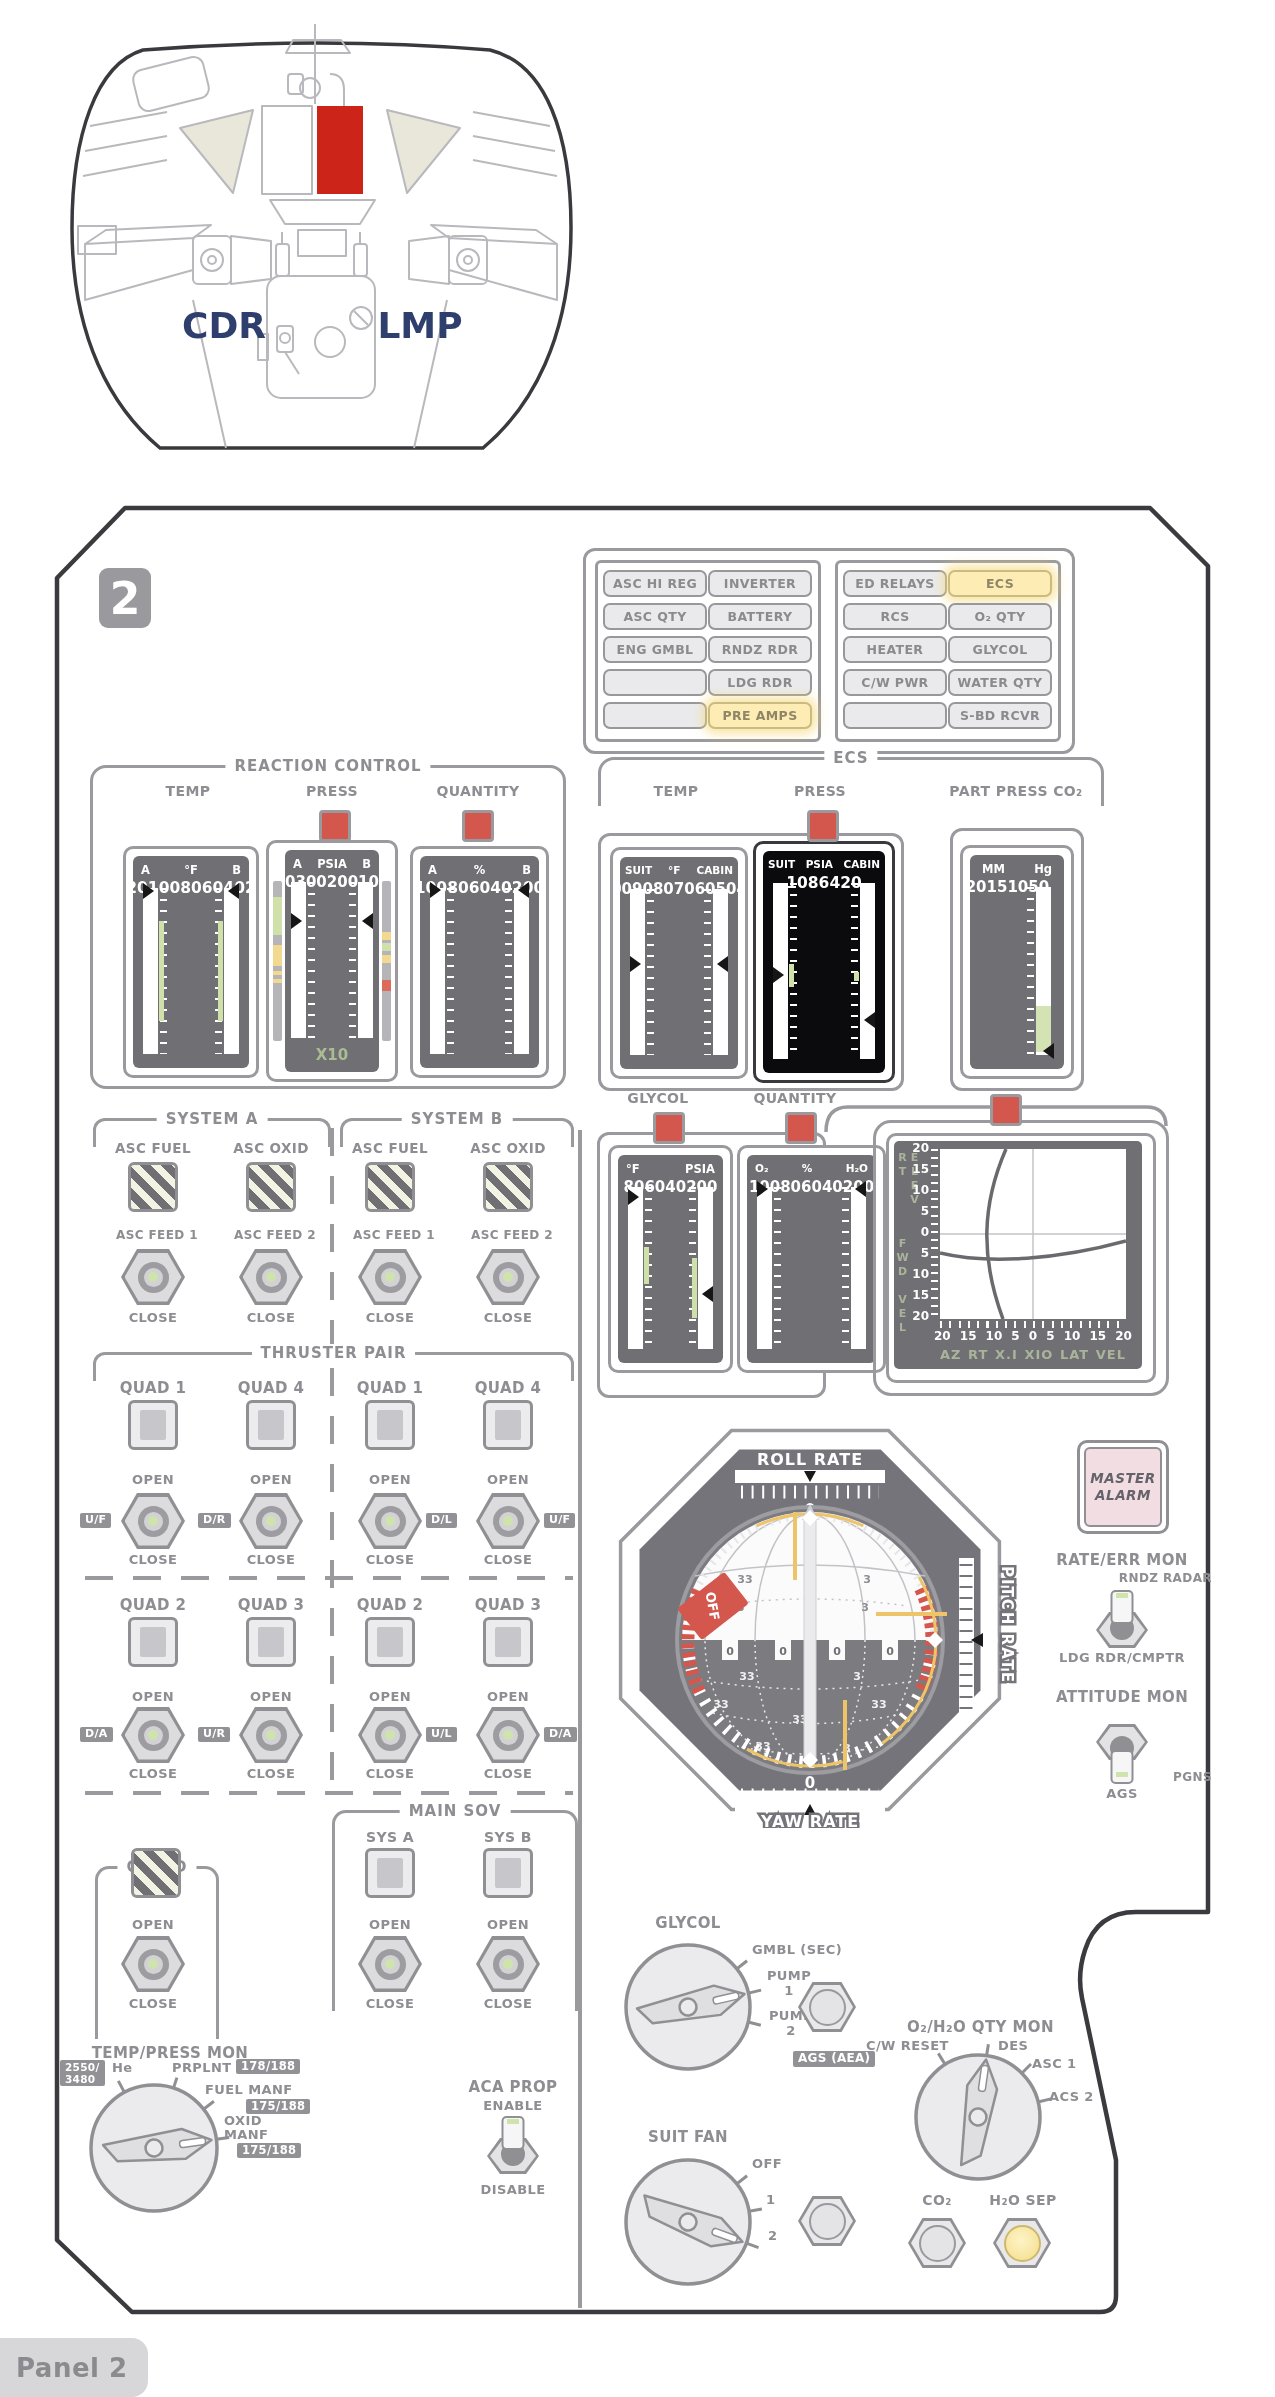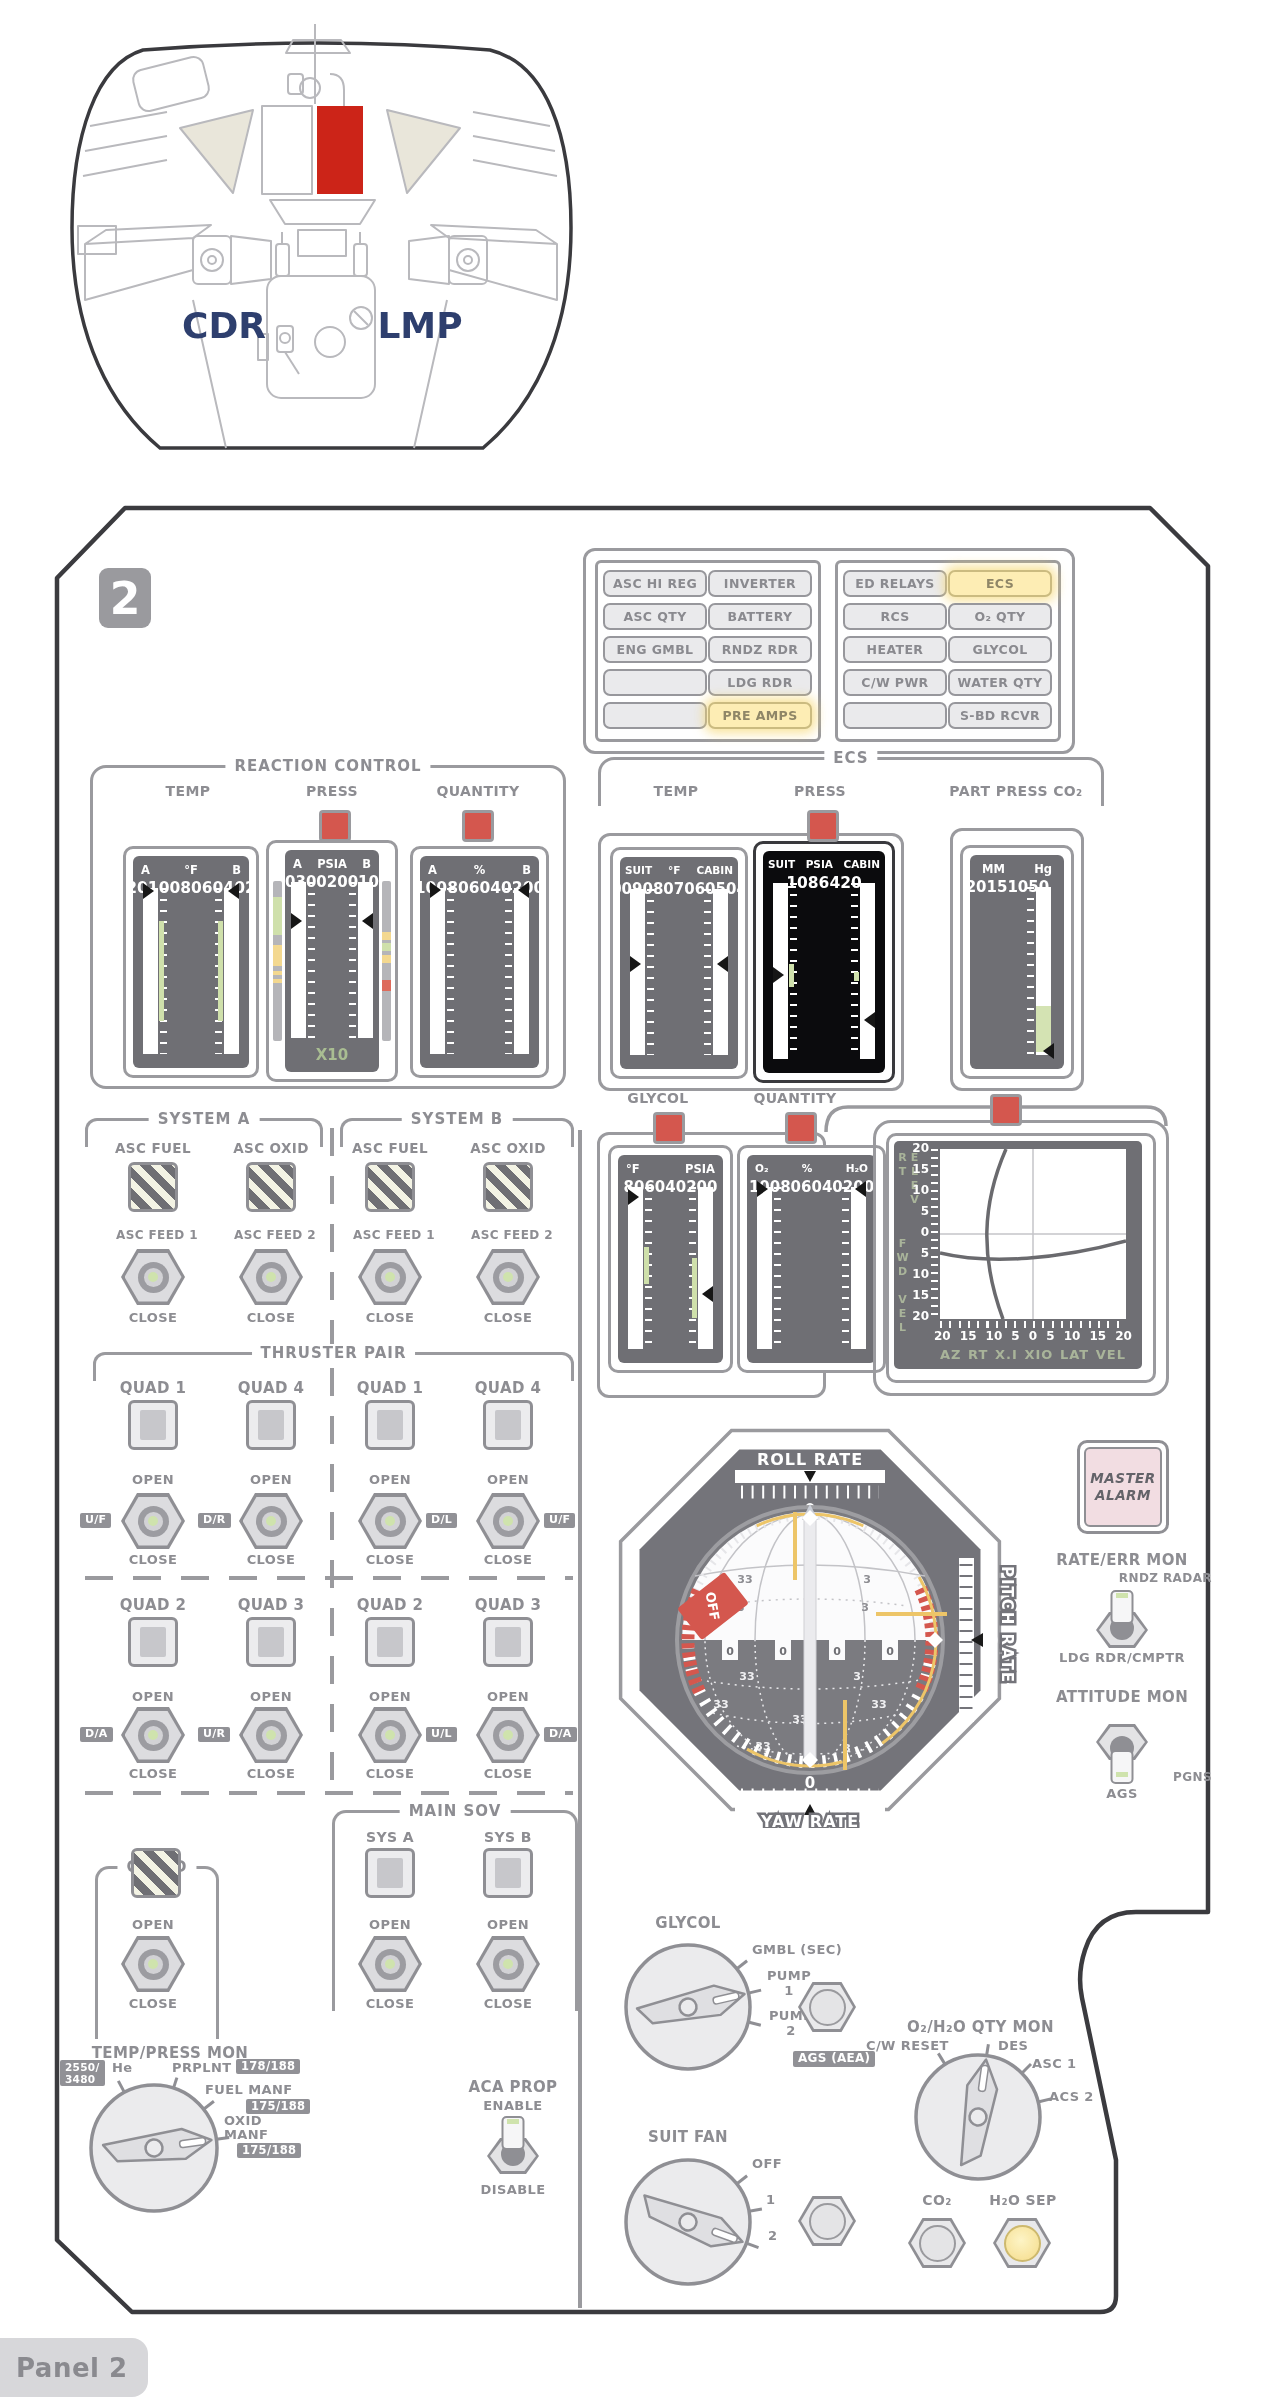--- a/index.html
+++ b/index.html
@@ -469,21 +469,21 @@
     <div class="xbot" style="left:46px;top:206px;width:186px;">
       <span>AZ</span>
         <span>RT</span>
       <span>X.I</span>
         <span>XIO</span>
       <span>LAT</span>
         <span>VEL</span>
     </div>
   </div>
 
-  <div class="secbox openb" style="left:85px;top:1118px;width:232px;height:26px;border-radius:12px 12px 0 0;">
+  <div class="secbox openb" style="left:93px;top:1118px;width:232px;height:26px;border-radius:12px 12px 0 0;">
     <div class="seclbl">SYSTEM A</div>
   </div>
   <div class="secbox openb" style="left:340px;top:1118px;width:228px;height:26px;border-radius:12px 12px 0 0;">
     <div class="seclbl">SYSTEM B</div>
   </div>
   <div class="dashv" style="left:330px;top:1128px;height:663px;"></div>
   <div class="dashh" style="left:85px;top:1576px;width:488px;"></div>
   <div class="dashh" style="left:85px;top:1791px;width:488px;"></div>
   <div class="dashv" style="left:578px;top:1130px;height:1178px;width:3.5px;background:#9a9a9e;"></div>
 

